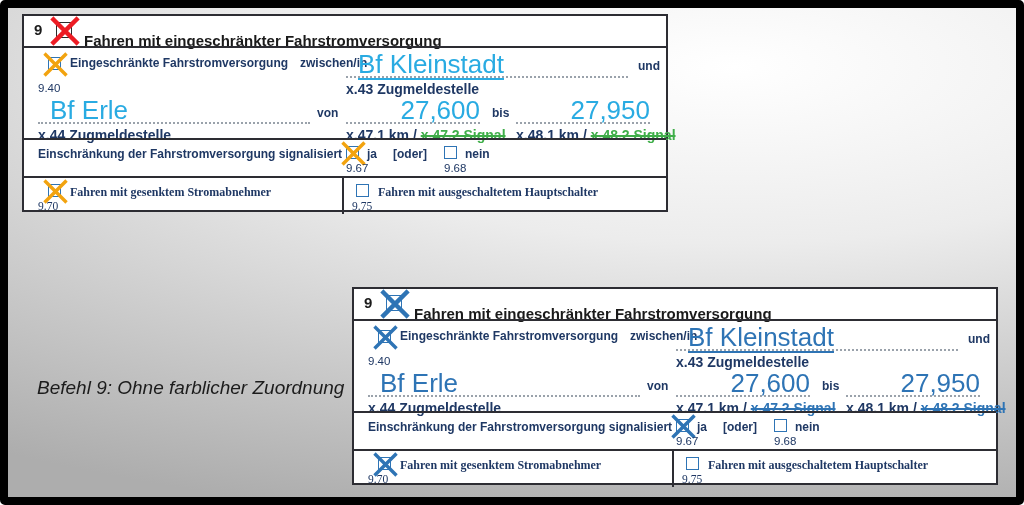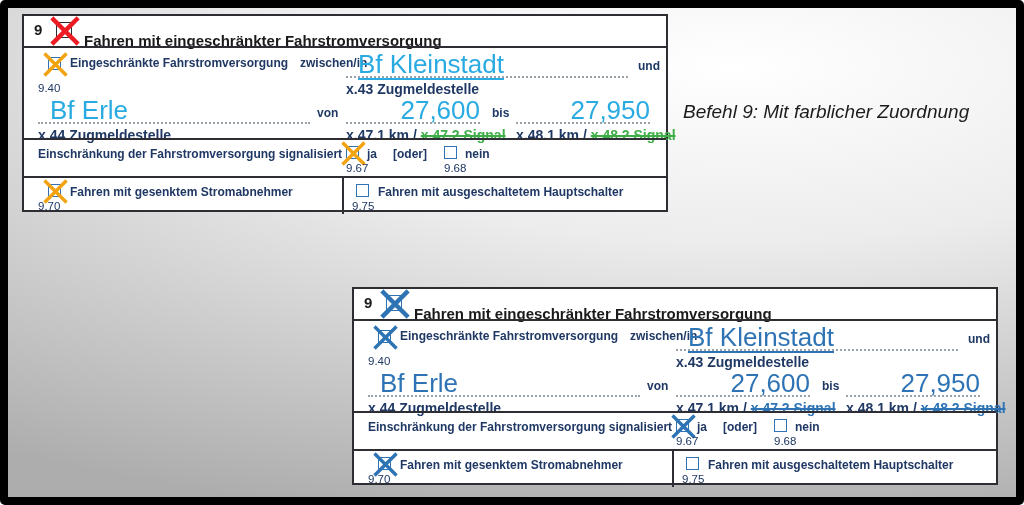--- a/index.html
+++ b/index.html
@@ -24,21 +24,21 @@
     color: var(--print-text, #1f3864);
     font-size:12px;
   }
   .form-top    { left:14px;  top:6px;  }
   .form-bottom { left:344px; top:279px; }
 
   .row { position:relative; width:100%; }
   .row-header { height:30px; }
   .row-main   { height:92px; border-top:2px solid var(--form-border,#2d2d33); }
   .row-signal { height:38px; border-top:2px solid var(--form-border,#2d2d33); }
-  .row-bottom { height:38px; border-top:2px solid var(--form-border,#2d2d33); }
+  .row-bottom { height:38px; border-top:2px solid var(--form-border,#2d2d33);font-family:Liberation Serif, serif; }
 
   .abs { position:absolute; white-space:nowrap; }
 
   .hdr-no    { left:10px; top:5px; font-size:15px; font-weight:bold; color:var(--header-text,#1a1a1a); }
   .hdr-title { left:60px; top:6px; font-size:15px; font-weight:bold; color:var(--header-text,#1a1a1a);margin-top:10px; }
 
   .lbl  { font-weight:bold; font-size:12px; }
   .code { font-size:11.5px; }
   .cap  { font-weight:bold; font-size:14px; }
 
@@ -236,15 +236,15 @@
       <span class="abs lbl" style="left:46px; top:7px;">Fahren mit gesenktem Stromabnehmer</span>
       <span class="abs code" style="left:14px; top:22px;">9.70</span>
       <span class="cb abs unchecked" style="left:332px; top:6px;">
         
       </span>
       <span class="abs lbl" style="left:354px; top:7px;">Fahren mit ausgeschaltetem Hauptschalter</span>
       <span class="abs code" style="left:328px; top:22px;">9.75</span>
     </div>
   </div>
 
-  <div class="caption caption-top">Befehl 9: Mit farblicher Zuordnung</div>
+  <div class="caption caption-bottom">Befehl 9: Ohne farblicher Zuordnung</div>
 
 </div>
 
 </body></html>

